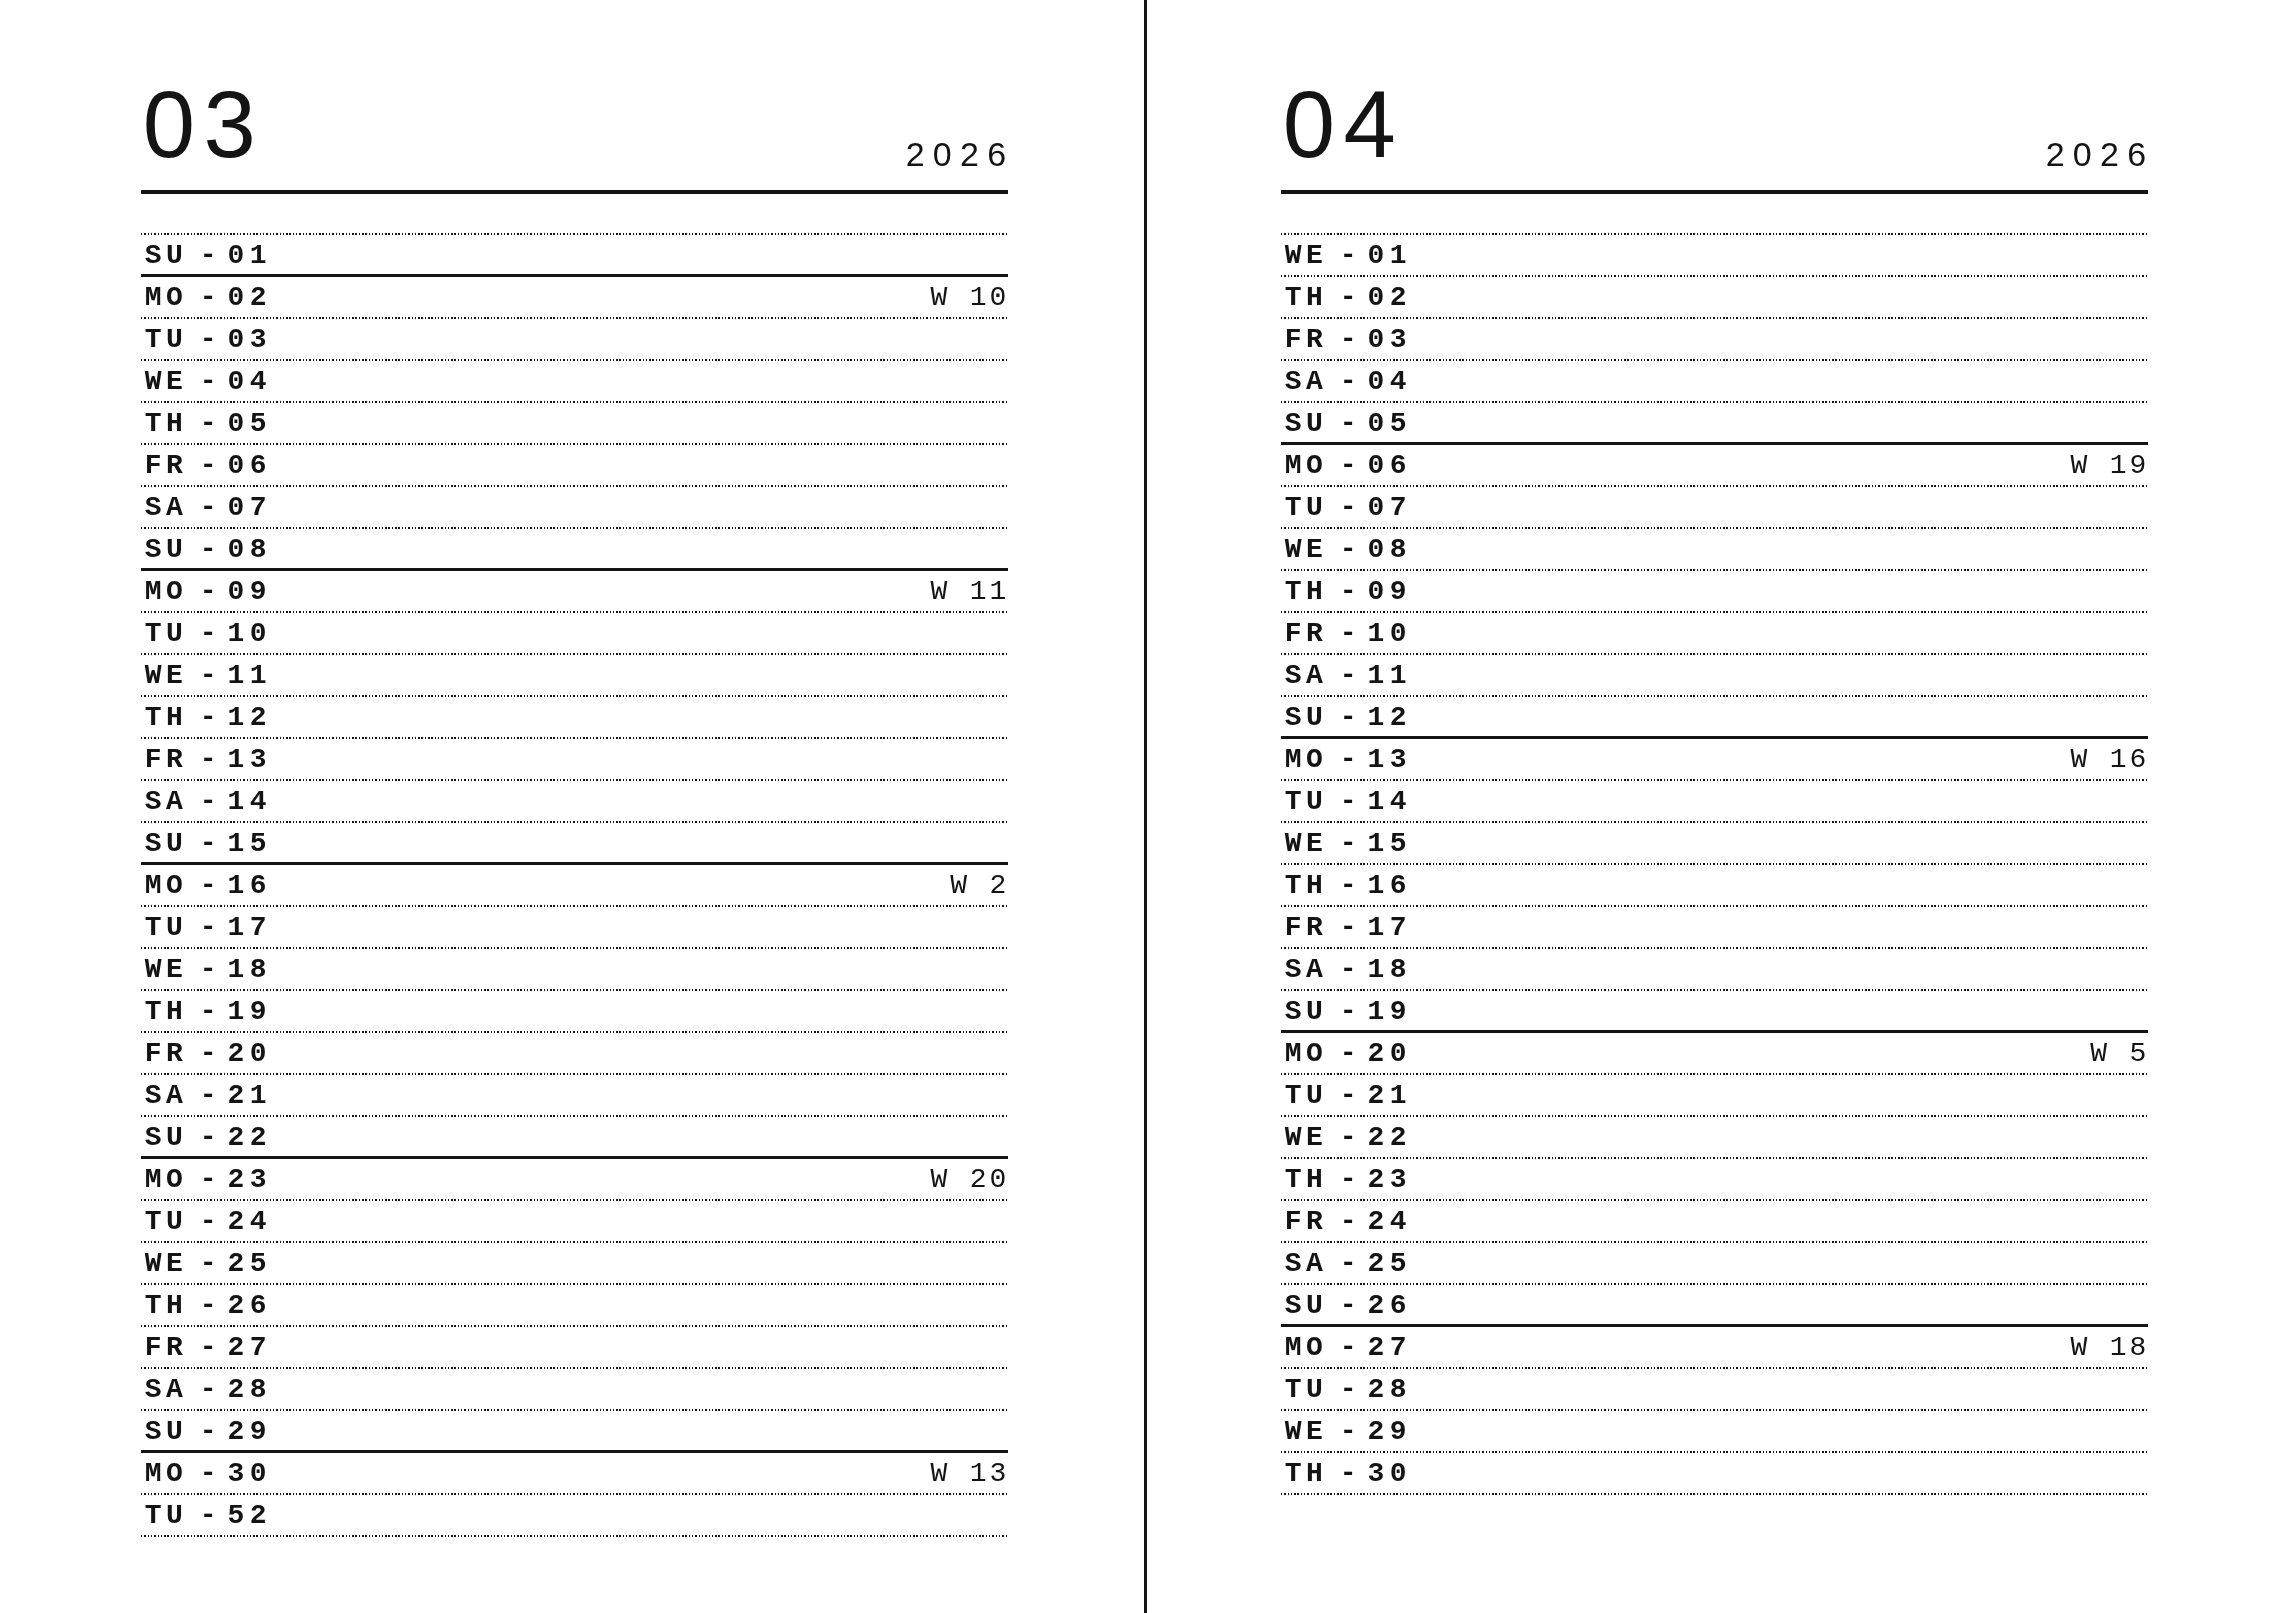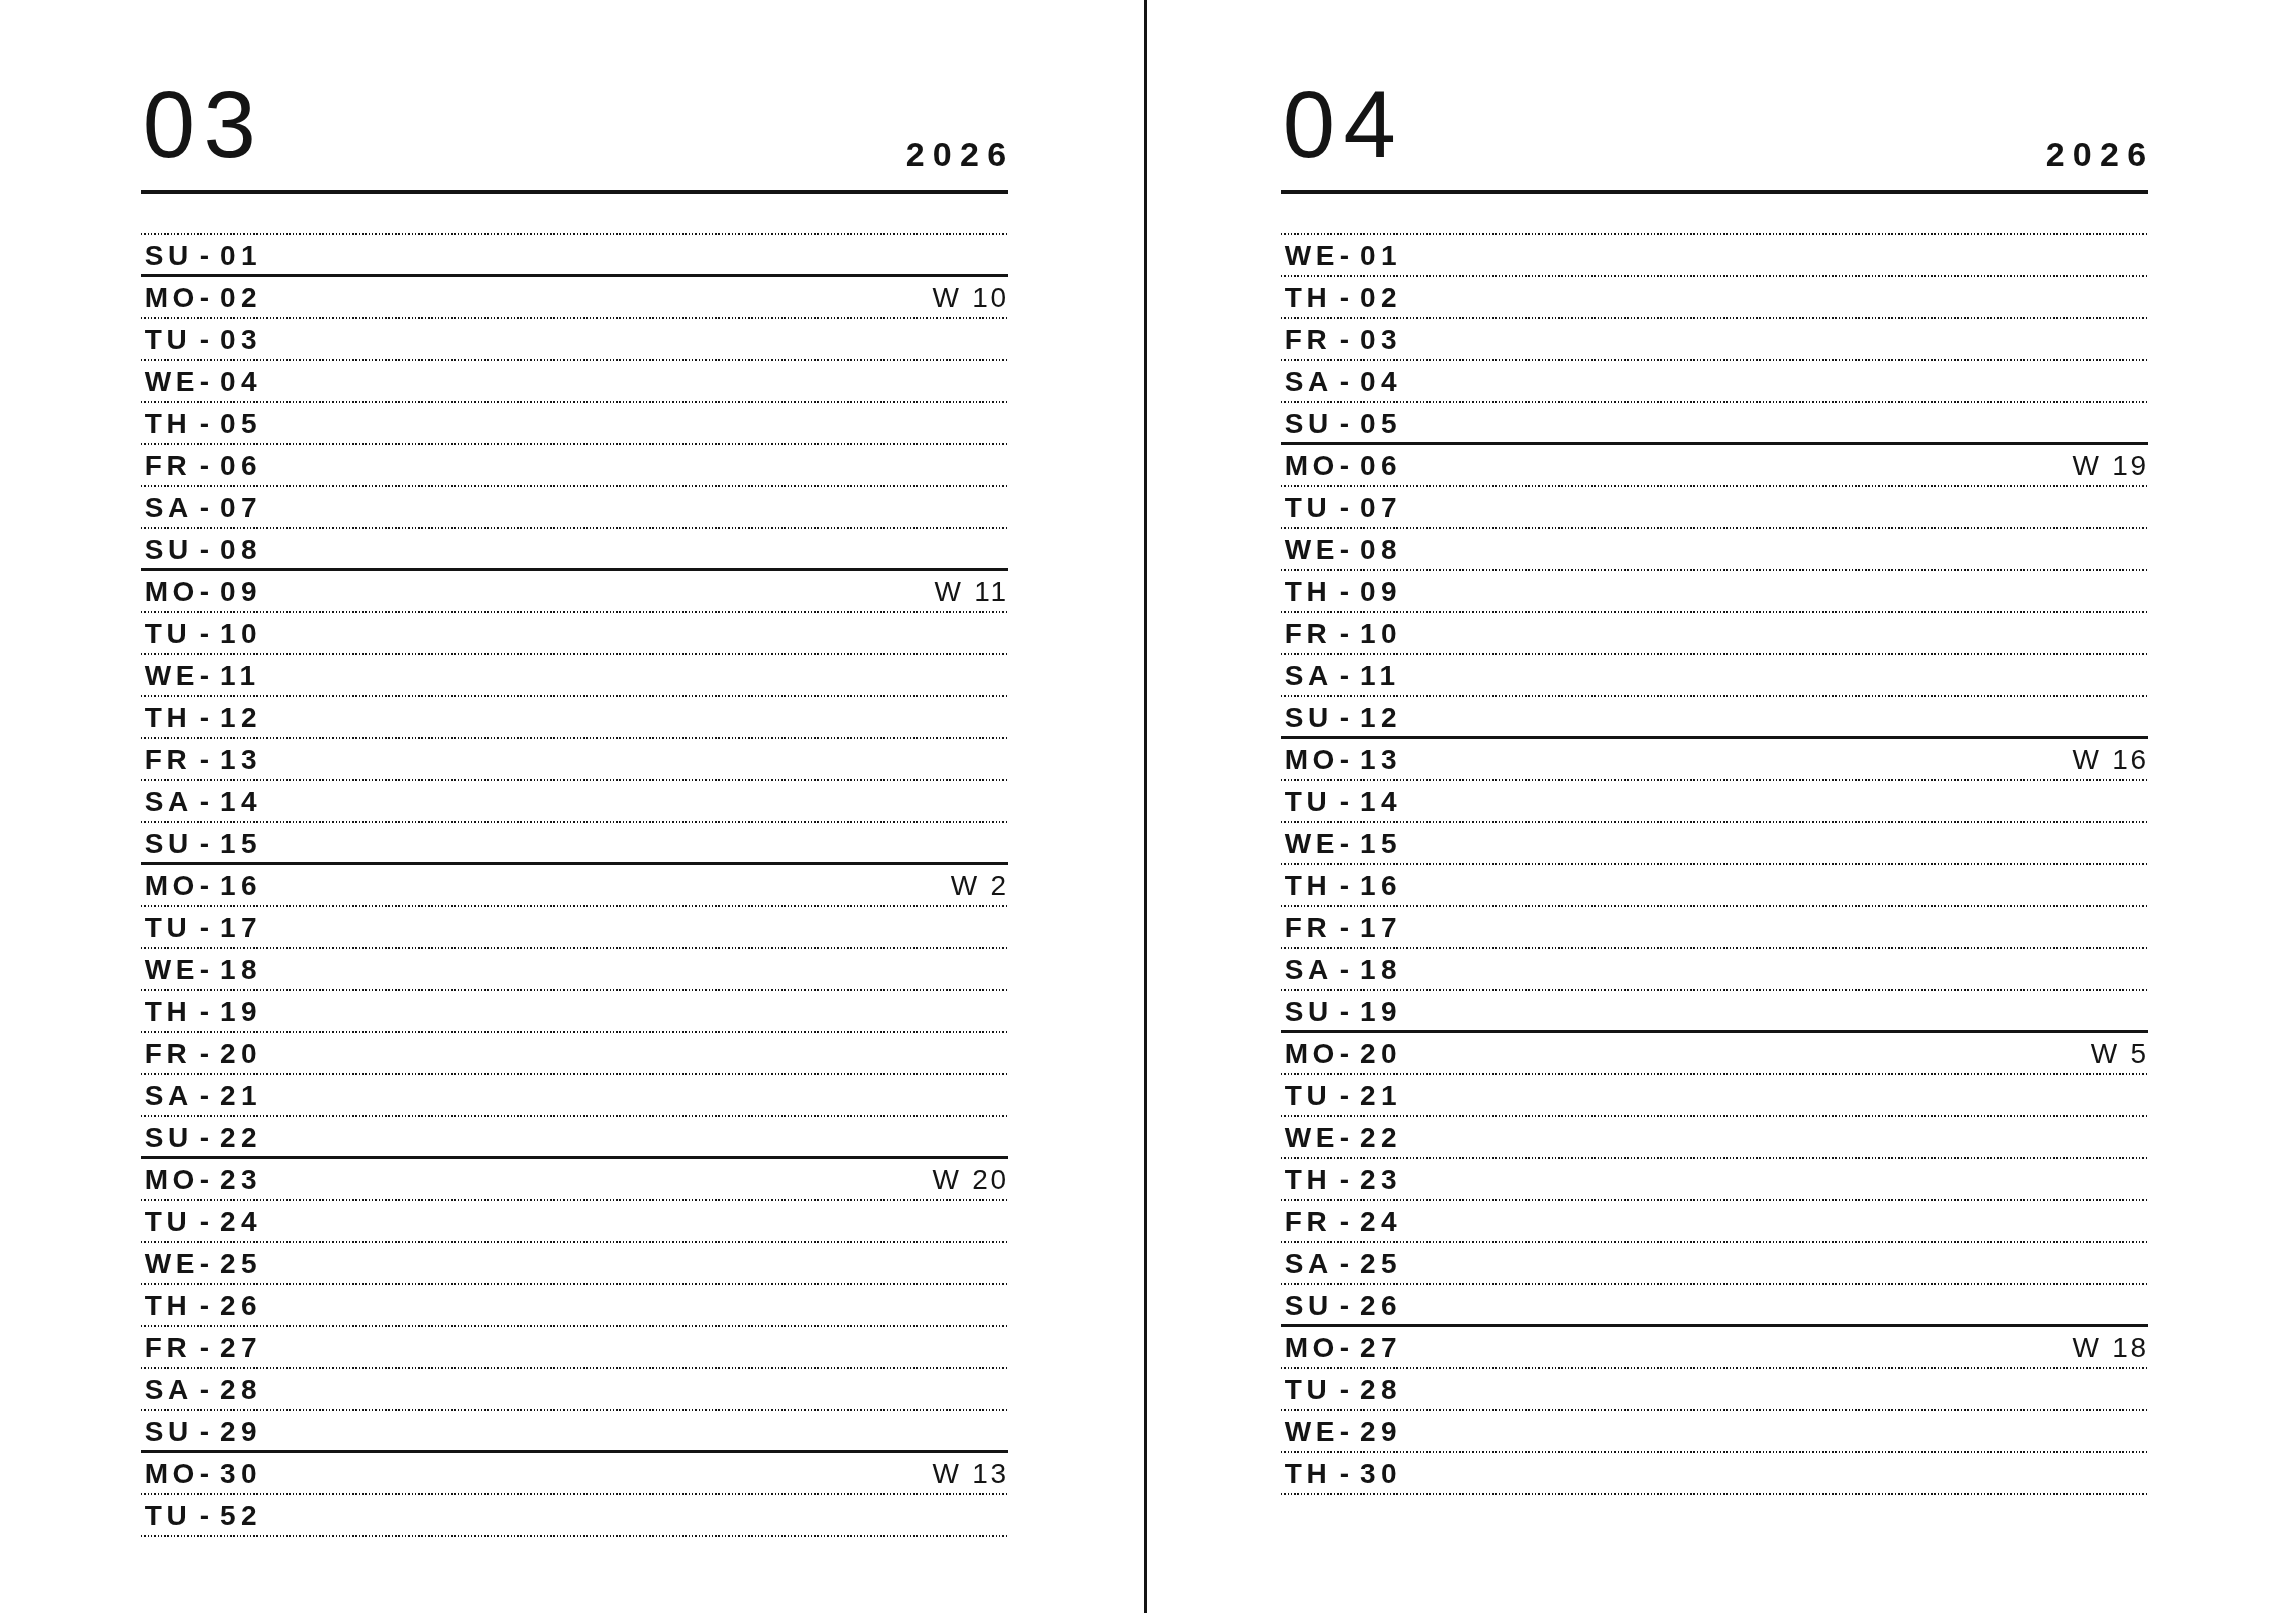--- a/index.html
+++ b/index.html
@@ -26,30 +26,30 @@
   .page.left{left:141px;}
   .page.right{left:1281px;}
 
   .month-num{
     position:absolute;left:1.8px;top:78px;
     font-size:94px;line-height:1;font-weight:300;
     letter-spacing:8.3px;
   }
   .year{
     position:absolute;right:1.8px;top:137px;
-    font-size:34px;line-height:1;font-weight:700;
+    font-size:34px;line-height:1;font-weight:400;
     letter-spacing:8.3px;margin-right:-8.3px;
   }
   .header-rule{
     position:absolute;left:0;top:190px;width:100%;height:3.7px;
     background:var(--ink);
   }
 
   .rows{
-    position:absolute;left:0;top:233px;width:100%;
+    position:absolute;left:0;top:233px;width:100%;font-family:Liberation Mono, monospace;
   }
   .rule-dotted{
     height:1.8px;width:100%;
     background-image:repeating-linear-gradient(90deg,var(--ink) 0 1.4px,transparent 1.4px 3.3px);
   }
   .row{
     position:relative;height:var(--row-h);width:100%;
     display:flex;align-items:center;
   }
   .row-sep{

